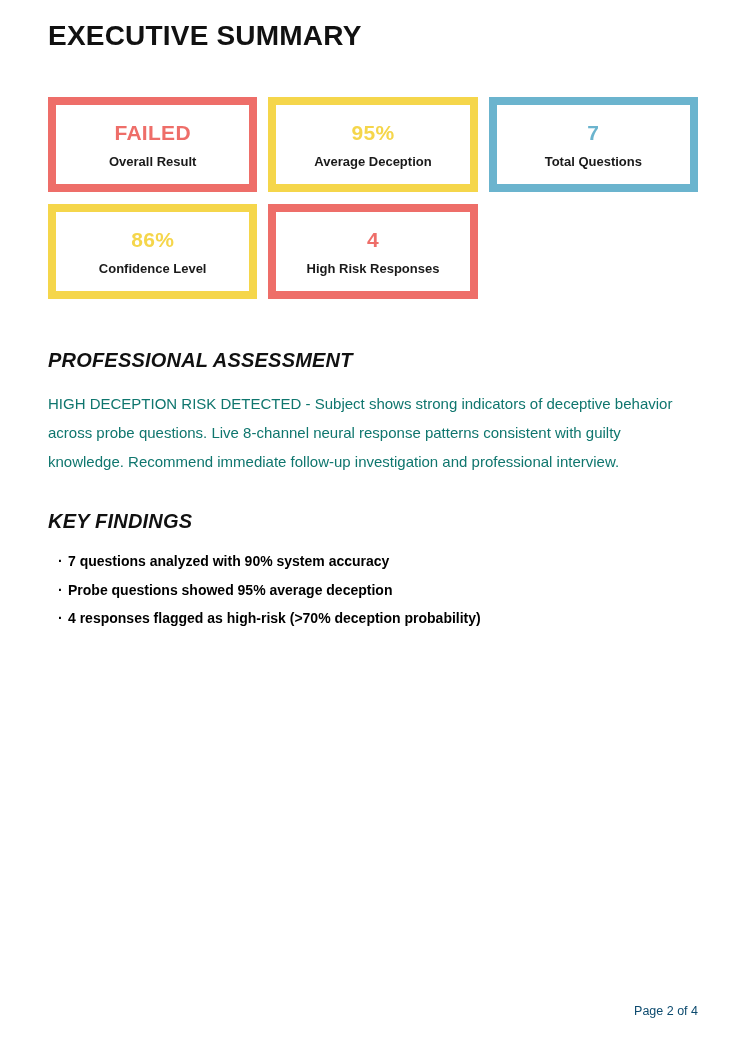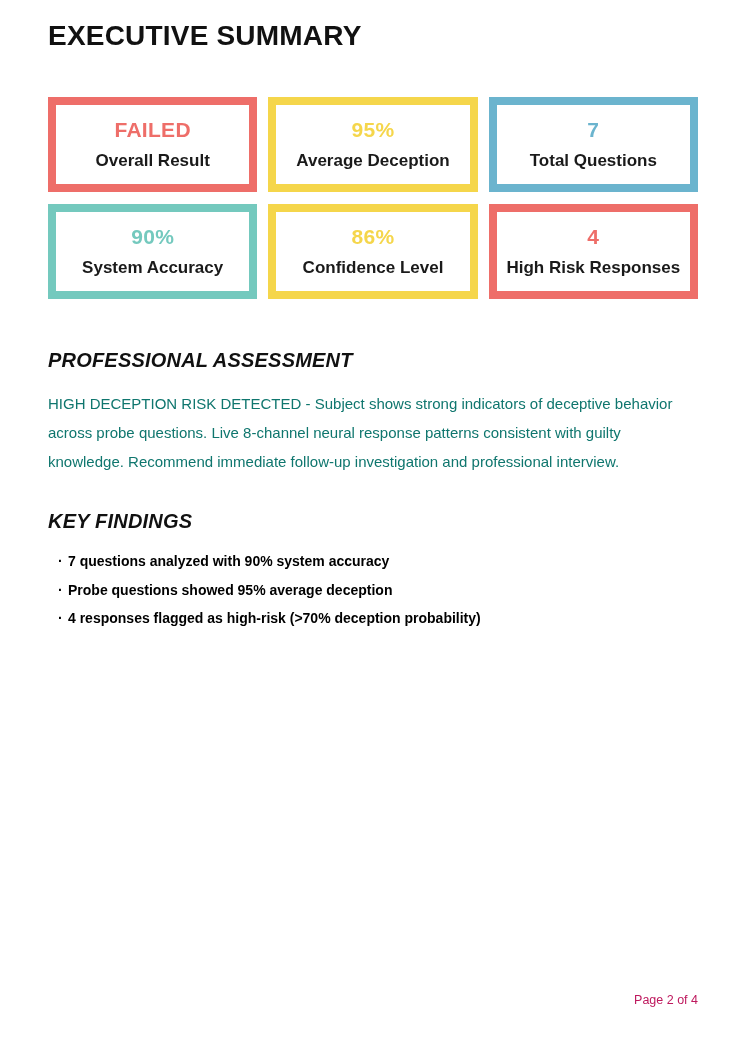--- a/index.html
+++ b/index.html
@@ -40,21 +40,21 @@
     justify-content: center;
     gap: 9px;
   }
   .metric-value {
     font-size: 21px;
     font-weight: bold;
     color: var(--accent, #333333);
     letter-spacing: 0.3px;
   }
   .metric-label {
-    font-size: 17px;
+    font-size: 13px;
     font-weight: bold;
     color: #1a1a1a;
   }
   .section-heading {
     font-size: 20px;
     font-weight: bold;
     color: #111111;
     letter-spacing: 0.2px;
     font-style: italic;
   }
@@ -81,23 +81,23 @@
   }
   .findings-list li::before {
     content: "\00B7";
     position: absolute;
     left: -10px;
     font-weight: bold;
   }
   .page-footer {
     position: absolute;
     right: 45px;
-    bottom: 37px;
+    bottom: 26px;
     font-size: 12.5px;
-    color: #be185d;
+    color: #0c4a6e;
   }
 </style>
 </head>
 <body>
 
 <div class="page">
 
   <h1 class="page-title">EXECUTIVE SUMMARY</h1>
 
   <div class="metrics-grid">
@@ -110,24 +110,20 @@
     <div class="metric-card" style="--accent: #F5D64B;">
       <div class="metric-value">95%</div>
       <div class="metric-label">Average Deception</div>
     </div>
 
     <div class="metric-card" style="--accent: #6BB4CE;">
       <div class="metric-value">7</div>
       <div class="metric-label">Total Questions</div>
     </div>
 
-    <div class="metric-card" style="--accent: #74C9BE;">
-      <div class="metric-value">90%</div>
-      <div class="metric-label">System Accuracy</div>
-    </div>
 
     <div class="metric-card" style="--accent: #F5D64B;">
       <div class="metric-value">86%</div>
       <div class="metric-label">Confidence Level</div>
     </div>
 
     <div class="metric-card" style="--accent: #EE6E69;">
       <div class="metric-value">4</div>
       <div class="metric-label">High Risk Responses</div>
     </div>

